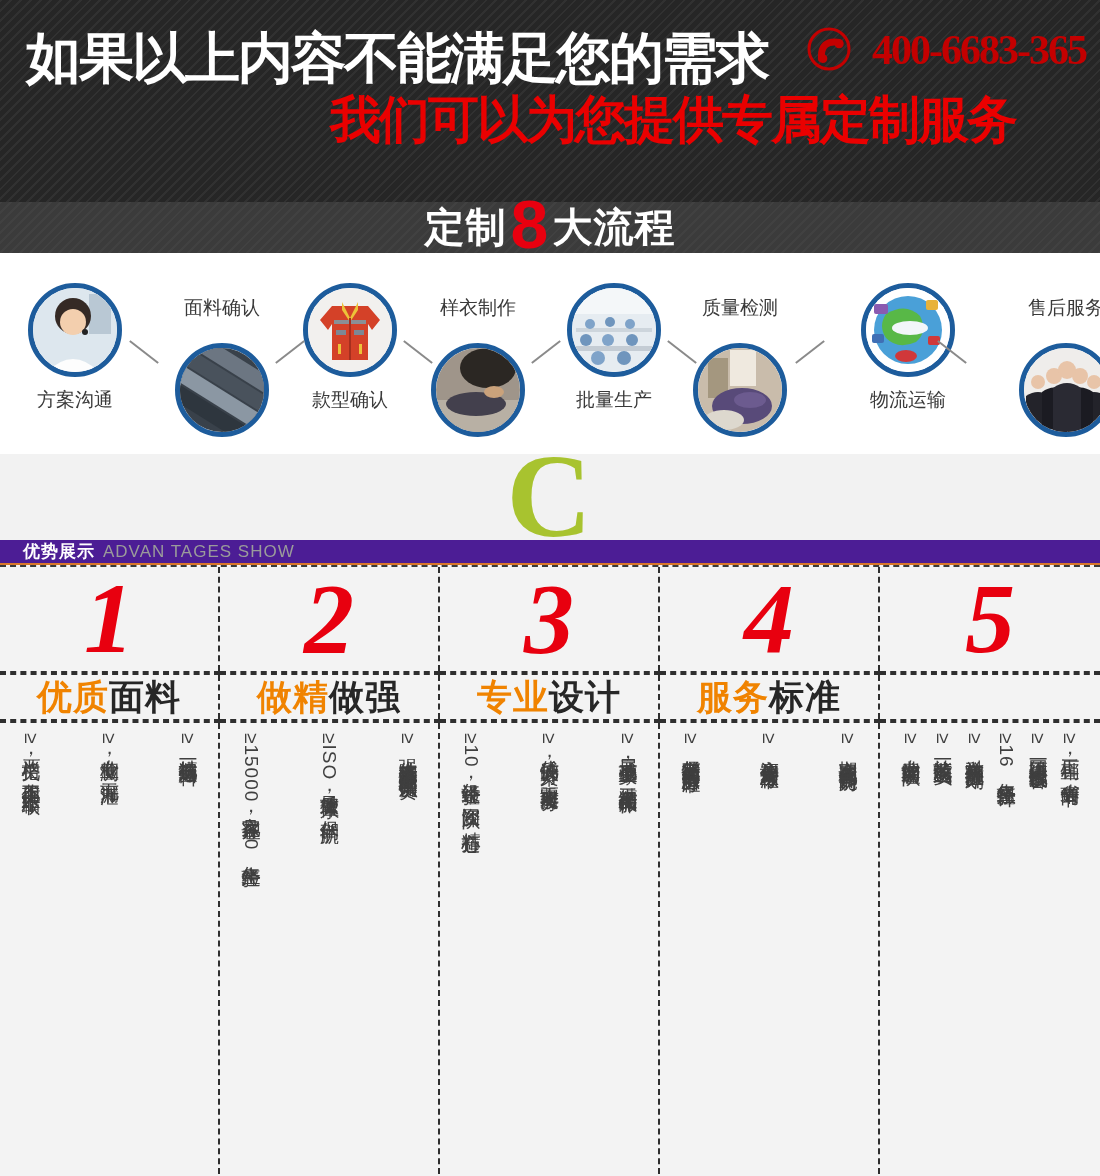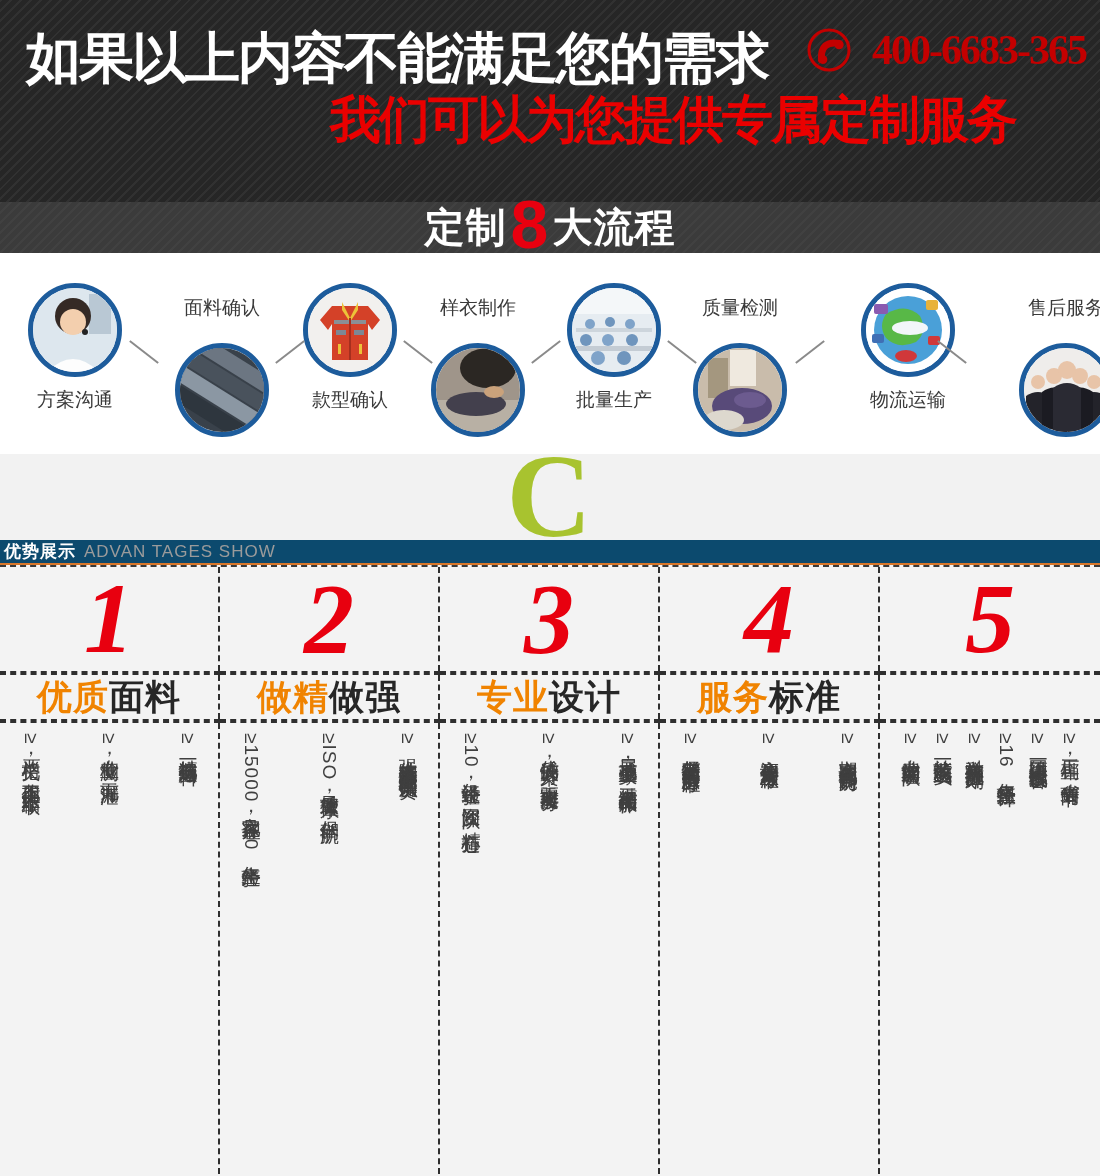--- a/index.html
+++ b/index.html
@@ -2,21 +2,21 @@
 <html><head>
 <meta charset="utf-8">
 <style>
   html,body{margin:0;padding:0;background:#fff;}
   body{width:1100px;font-family:"Liberation Sans","DejaVu Sans",sans-serif;-webkit-font-smoothing:antialiased;}
 
   
   .banner{position:relative;height:202px;background:#262626;
     background-image:repeating-linear-gradient(135deg,rgba(255,255,255,0.05) 0 2px,rgba(0,0,0,0) 2px 7px);}
   .headline1{position:absolute;left:26px;top:22px;font-size:55px;font-weight:900;color:#ffffff;letter-spacing:-2px;white-space:nowrap;}
-  .phone-wrap{position:absolute;right:14px;top:26px;display:flex;align-items:center;gap:20px;}
+  .phone-wrap{position:absolute;right:14px;top:26px;display:flex;gap:20px;}
   .phone-circle{width:46px;height:46px;flex:0 0 46px;}
   .phone-number{font-family:"Liberation Serif","DejaVu Serif",serif;font-weight:700;font-size:42px;color:#c40000;letter-spacing:-2px;}
   .headline2{position:absolute;left:330px;top:86px;font-size:51px;font-weight:900;color:#ea0000;letter-spacing:-2px;white-space:nowrap;}
 
   .band{height:51px;background:#3b3b3b;
     background-image:repeating-linear-gradient(135deg,rgba(255,255,255,0.03) 0 2px,rgba(0,0,0,0) 2px 7px);
     display:flex;align-items:center;justify-content:center;overflow:visible;}
   .band .w{font-size:40px;font-weight:900;color:#ffffff;letter-spacing:1px;}
   .band .big8{font-size:68px;font-weight:900;color:#e8000f;line-height:0;position:relative;top:-4px;margin:0 4px;font-family:"Liberation Sans",sans-serif;}
 
@@ -34,21 +34,21 @@
   .conn.down{transform:rotate(38deg);}
   .conn.up{transform:rotate(-38deg);}
 
   
   .choose{height:86px;background:#f2f2f2;display:flex;align-items:flex-end;justify-content:center;}
   .bigC{font-family:"Liberation Serif","DejaVu Serif",serif;font-weight:700;font-size:118px;line-height:0.72;color:#a8c32f;margin-right:2px;}
   .choose-txt{display:flex;flex-direction:column;align-items:flex-start;}
   .choose-cn{font-size:40px;font-weight:900;color:#141414;letter-spacing:1px;text-shadow:-3px -3px 0 rgba(0,0,0,0.10);}
   .choose-en{font-family:"Liberation Serif","DejaVu Serif",serif;font-weight:700;font-size:52px;line-height:0.82;color:#ef8200;letter-spacing:4px;word-spacing:30px;}
 
-  .adv-bar{height:23px;background:#0c4a6e;border-bottom:2px solid #d9772a;display:flex;align-items:center;padding-left:4px;}
+  .adv-bar{height:23px;background:#4c1d95;border-bottom:2px solid #d9772a;display:flex;align-items:center;padding-left:23px;}
   .adv-cn{color:#ffffff;font-size:17px;font-weight:700;letter-spacing:1px;}
   .adv-en{color:#9b9b9b;font-size:17px;margin-left:8px;letter-spacing:1px;}
 
   
   .reasons{background:#f3f3f3;border-top:2px dashed #3a3a3a;}
   .grid{display:grid;grid-template-columns:repeat(5,220px);}
   .gcell{border-right:2px dashed #2e2e2e;box-sizing:border-box;}
   .gcell.last{border-right:none;}
   .num-row .gcell{height:104px;display:flex;align-items:center;justify-content:center;}
   .big-num{font-family:"Liberation Serif","DejaVu Serif",serif;font-style:italic;font-weight:700;font-size:100px;line-height:1;color:#e8000f;}

